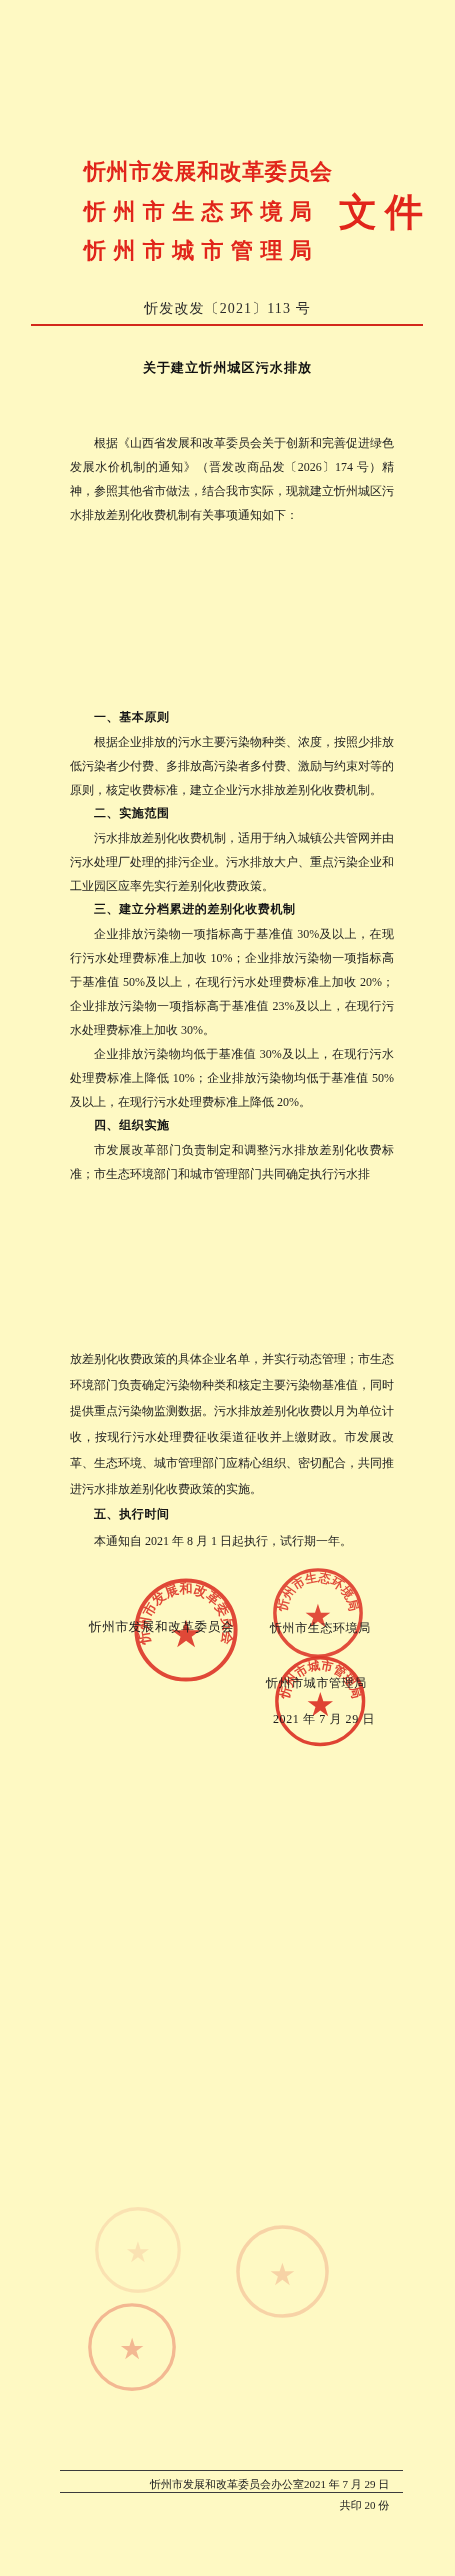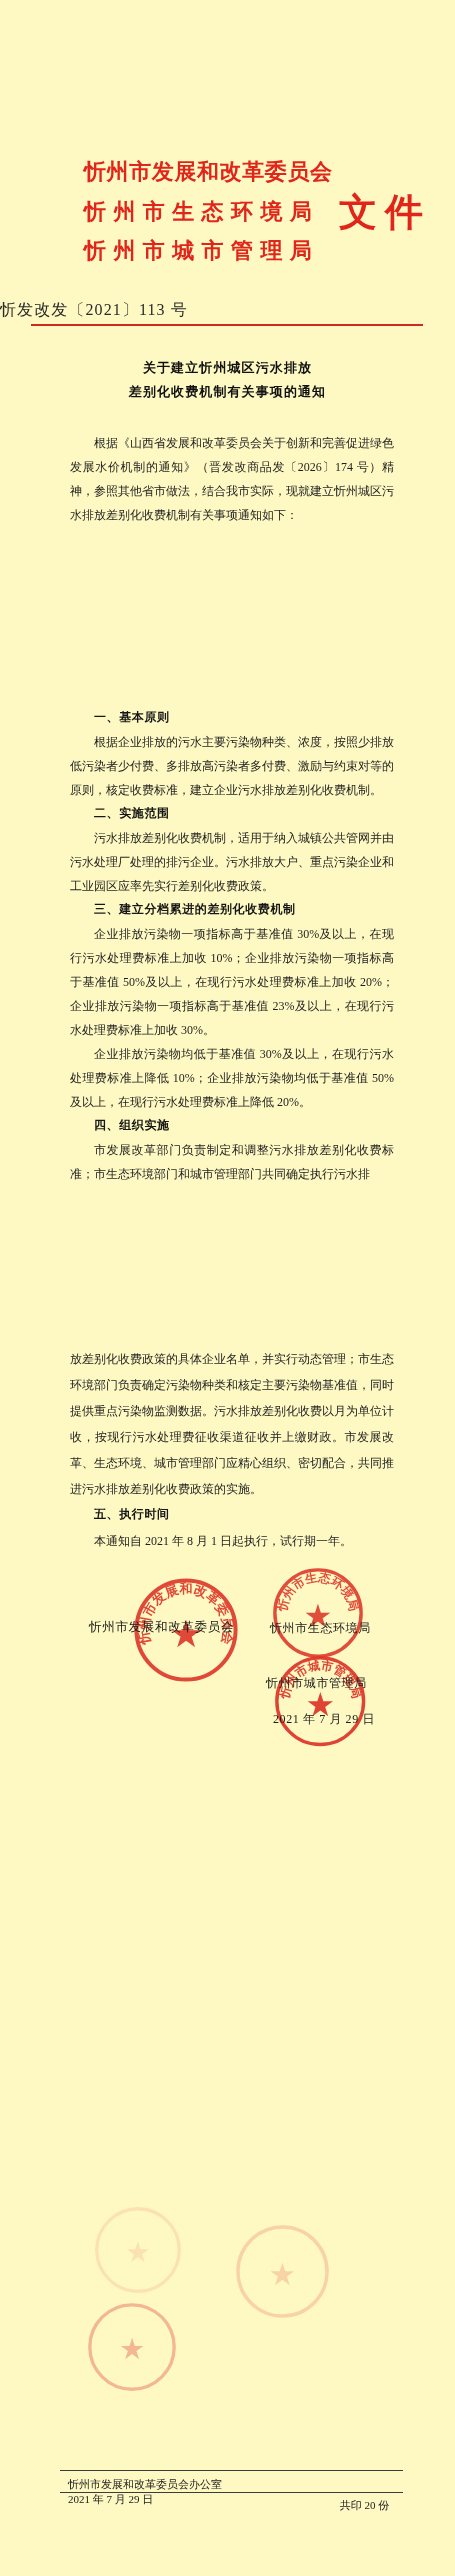--- a/index.html
+++ b/index.html
@@ -16,22 +16,22 @@
     font-size:22px;line-height:1;white-space:nowrap;
   }
   .a1{top:161px;letter-spacing:0.6px;}
   .a2{top:201px;letter-spacing:7.4px;}
   .a3{top:240px;letter-spacing:7.4px;}
   .doc-type{
     position:absolute;left:339px;top:193px;color:#e1251b;font-weight:bold;
     font-size:38px;line-height:1;letter-spacing:8px;white-space:nowrap;
   }
   .doc-number{
-    position:absolute;top:300px;left:0;width:100%;text-align:left;
-    font-size:16px;color:#2a2a2a;letter-spacing:1.1px;
+    position:absolute;top:300px;left:0;width:100%;text-align:center;
+    font-size:14px;color:#2a2a2a;letter-spacing:1.1px;
   }
   .red-rule{position:absolute;left:31px;top:324px;width:392px;height:1.7px;background:#d3281c;}
   
   .doc-title{
     position:absolute;top:356px;left:0;width:100%;text-align:center;
     font-weight:bold;font-size:13px;line-height:24px;color:#111;letter-spacing:1.1px;
   }
   
   .body-block{position:absolute;left:70px;width:324px;font-size:12px;color:#1e1e1e;}
   .body-block p{margin:0;text-align:justify;text-indent:2em;}
@@ -51,21 +51,21 @@
     letter-spacing:0.6px;
   }
   .bleed{transform:scaleX(-1);}
   
   .foot-rule{position:absolute;left:60px;width:343px;height:1.1px;background:#3c3c3c;}
   .r1{top:2470px;}
   .r2{top:2492px;}
   .foot-row{
     position:absolute;left:60px;top:2477px;width:343px;display:flex;
     justify-content:flex-end;box-sizing:border-box;padding:0 13.7px 0 8px;
-    font-size:11px;color:#222;flex-direction:column;
+    font-size:11px;color:#222;
   }
   .foot-copies{
     position:absolute;left:60px;top:2498px;width:343px;text-align:right;
     box-sizing:border-box;padding-right:13.7px;font-size:11px;color:#222;
   }
 </style>
 </head>
 <body>
 
 <div class="page">
@@ -73,21 +73,20 @@
   <div class="agency a1">忻州市发展和改革委员会</div>
   <div class="agency a2">忻州市生态环境局</div>
   <div class="agency a3">忻州市城市管理局</div>
   <div class="doc-type">文件</div>
 
   <div class="doc-number">忻发改发〔2021〕113 号</div>
   <div class="red-rule"></div>
 
   <div class="doc-title">
     <div>关于建立忻州城区污水排放</div>
-    <div>差别化收费机制有关事项的通知</div>
   </div>
 
   <div class="body-block block-a">
     <p>根据《山西省发展和改革委员会关于创新和完善促进绿色发展水价机制的通知》（晋发改商品发〔2026〕174 号）精神，参照其他省市做法，结合我市实际，现就建立忻州城区污水排放差别化收费机制有关事项通知如下：</p>
   </div>
 
   <div class="body-block block-b">
     <p class="h">一、基本原则</p>
     <p>根据企业排放的污水主要污染物种类、浓度，按照少排放低污染者少付费、多排放高污染者多付费、激励与约束对等的原则，核定收费标准，建立企业污水排放差别化收费机制。</p>
     <p class="h">二、实施范围</p>

